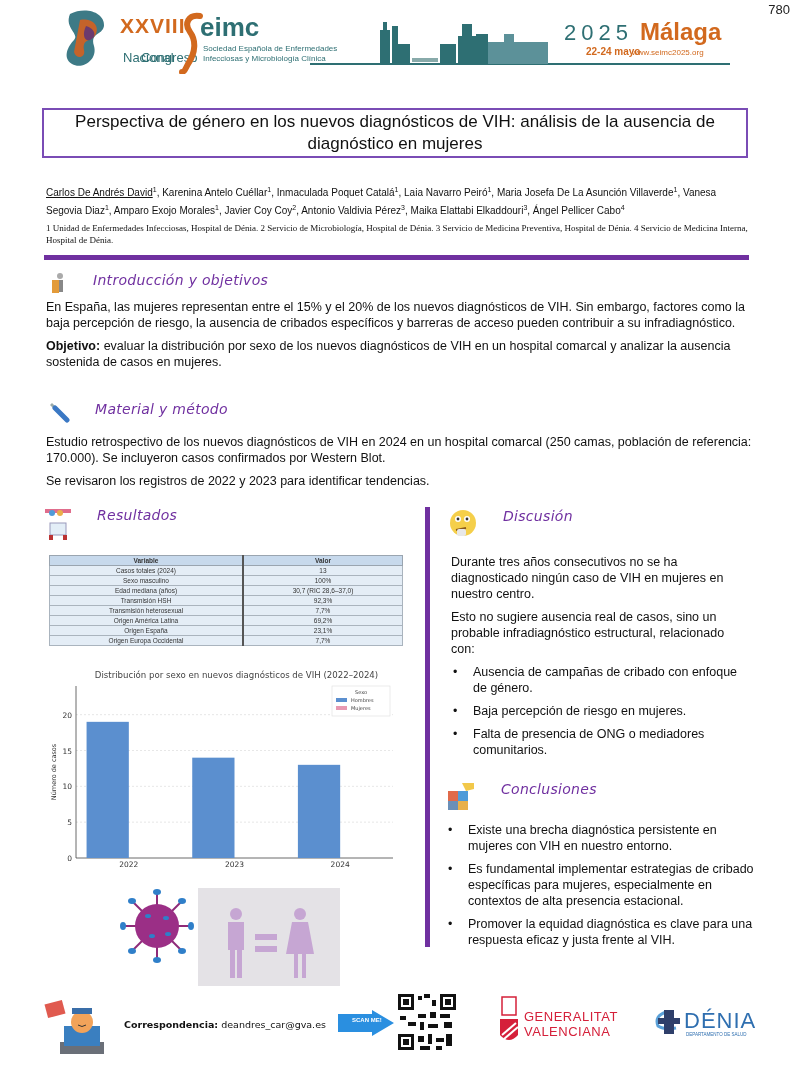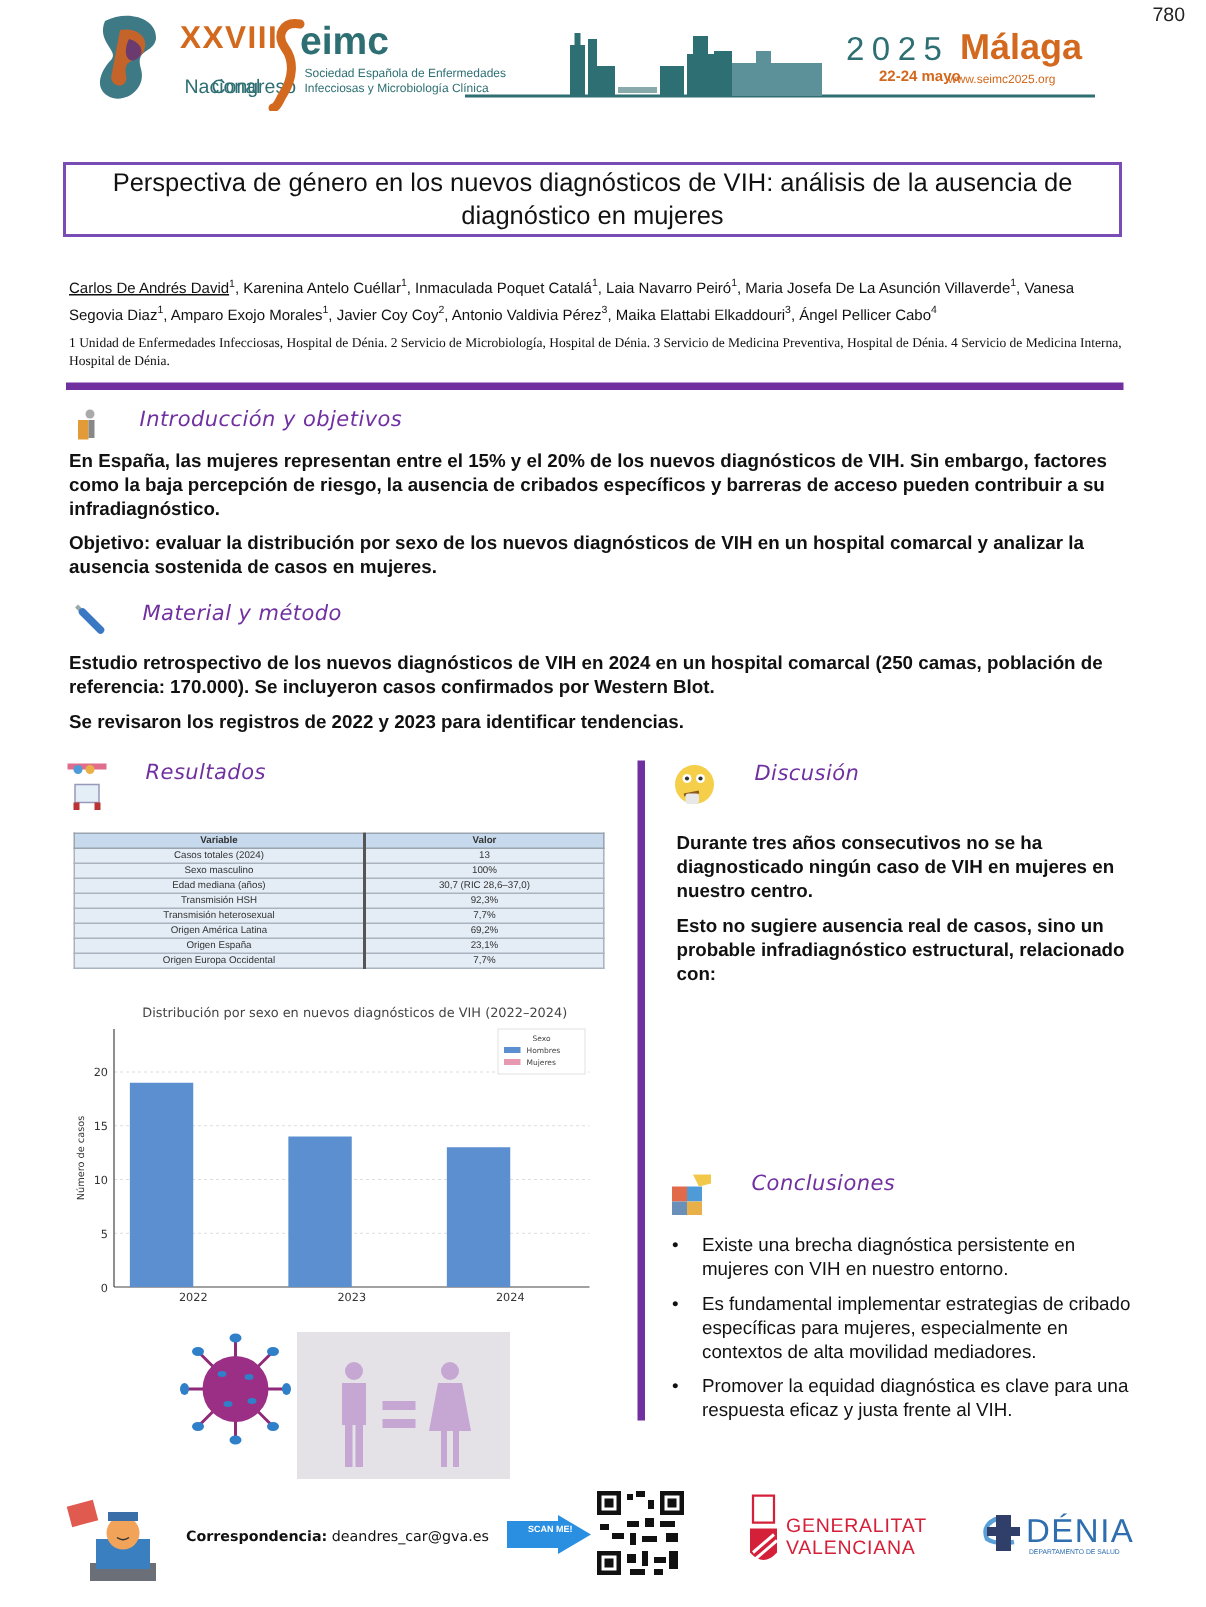--- a/index.html
+++ b/index.html
@@ -7,21 +7,21 @@
   .abs { position: absolute; }
   .page-number { right: 14px; top: 2px; font-size: 13px; color: #222; }
   .header-title-box { left: 42px; top: 108px; width: 706px; height: 50px; border: 2px solid #7a4cb5; box-sizing: border-box; display:flex; align-items:center; justify-content:center; text-align:center; font-family: "Liberation Sans", sans-serif; font-size: 17px; line-height: 22px; color:#111; padding: 0 20px; }
   .authors { left: 46px; top: 183px; width: 702px; font-size: 10px; line-height: 14px; color:#111; }
   .authors u { text-decoration: underline; }
   .affil { left: 46px; top: 222px; width: 702px; font-size: 9px; line-height: 12px; color:#111;font-family:Liberation Serif, serif; }
   .purple-bar { left: 44px; top: 255px; width: 705px; height: 5px; background: #7030a0; }
   .section-head { display:flex; align-items:flex-start; gap: 25px; }
   .section-title { font-family: "DejaVu Sans", sans-serif; font-size: 14px; color: #7030a0; font-style: italic; letter-spacing: .3px; }
   .body-text { font-size: 12.5px; line-height: 16px; color: #111; }
-  .body-text p { margin: 0 0 7px 0; font-weight: bold; }
+  .body-text p { margin: 0 0 7px 0; }
   .col-divider { left: 425px; top: 507px; width: 5px; height: 440px; background: #7030a0; }
   ul.bul { margin: 0; padding: 0 0 0 16px; list-style: none; }
   ul.bul li { position: relative; margin: 0 0 7px 0; padding-left: 6px; }
   ul.bul li::before { content: "•"; position: absolute; left: -14px; top: 0; }
   table.res { border-collapse: collapse; width: 354px; font-size: 6.5px; color:#333; }
   table.res th { background: #c7d9ec; font-weight: bold; border: 1px solid #9aa5b0; padding: 1px 2px; }
   table.res td { background: #e4edf6; border: 1px solid #aab4be; padding: 0 2px; text-align: center; height: 9px; }
   table.res td:first-child, table.res th:first-child { border-right: 2px solid #555; }
   .logo-text { font-family: "Liberation Sans", sans-serif; }
 </style>
@@ -246,36 +246,41 @@
     <circle cx="10" cy="11" r="1.4" fill="#333"></circle>
       <circle cx="19" cy="11" r="1.4" fill="#333"></circle>
     <path d="M8 22 L18 20" stroke="#8a5a1c" stroke-width="2"></path>
     <rect x="9" y="21" width="9" height="7" rx="2" fill="#e8e8e8"></rect>
   </svg>
   <span class="section-title">Discusión</span>
 </div>
 <div class="abs body-text" style="left:451px;top:554px;width:300px;">
   <p>Durante tres años consecutivos no se ha diagnosticado ningún caso de VIH en mujeres en nuestro centro.</p>
   <p>Esto no sugiere ausencia real de casos, sino un probable infradiagnóstico estructural, relacionado con:</p>
+  <ul class="bul">
+    <li>Ausencia de campañas de cribado con enfoque de género.</li>
+    <li>Baja percepción de riesgo en mujeres.</li>
+    <li>Falta de presencia de ONG o mediadores comunitarios.</li>
+  </ul>
 </div>
 
 <div class="abs section-head" style="left:446px;top:781px;">
   <svg width="30" height="30" viewBox="0 0 30 30">
     <rect x="2" y="10" width="10" height="10" fill="#e06a4a"></rect>
     <rect x="12" y="10" width="10" height="10" fill="#4f9bd8"></rect>
     <rect x="2" y="20" width="10" height="9" fill="#6a8fb8"></rect>
     <rect x="12" y="20" width="10" height="9" fill="#e9b04a"></rect>
     <path d="M16 2 L28 2 L28 8 L20 10 Z" fill="#f2c84a"></path>
   </svg>
   <span class="section-title">Conclusiones</span>
 </div>
 <div class="abs body-text" style="left:446px;top:822px;width:308px;">
   <ul class="bul">
     <li>Existe una brecha diagnóstica persistente en mujeres con VIH en nuestro entorno.</li>
-    <li>Es fundamental implementar estrategias de cribado específicas para mujeres, especialmente en contextos de alta movilidad mediadores.</li>
+    <li>Es fundamental implementar estrategias de cribado específicas para mujeres, especialmente en contextos de alta presencia estacional.</li>
     <li>Promover la equidad diagnóstica es clave para una respuesta eficaz y justa frente al VIH.</li>
   </ul>
 </div>
 
 <svg class="abs" style="left:44px;top:996px" width="70" height="62" viewBox="0 0 70 62">
   <rect x="2" y="6" width="18" height="14" fill="#e05a4f" transform="rotate(-15 11 13)"></rect>
   <rect x="16" y="46" width="44" height="12" fill="#6a6f78"></rect>
   <rect x="20" y="30" width="36" height="20" fill="#3a7fc0"></rect>
   <circle cx="38" cy="26" r="11" fill="#f2a35a"></circle>
   <rect x="28" y="12" width="20" height="6" fill="#3a6ea8"></rect>

